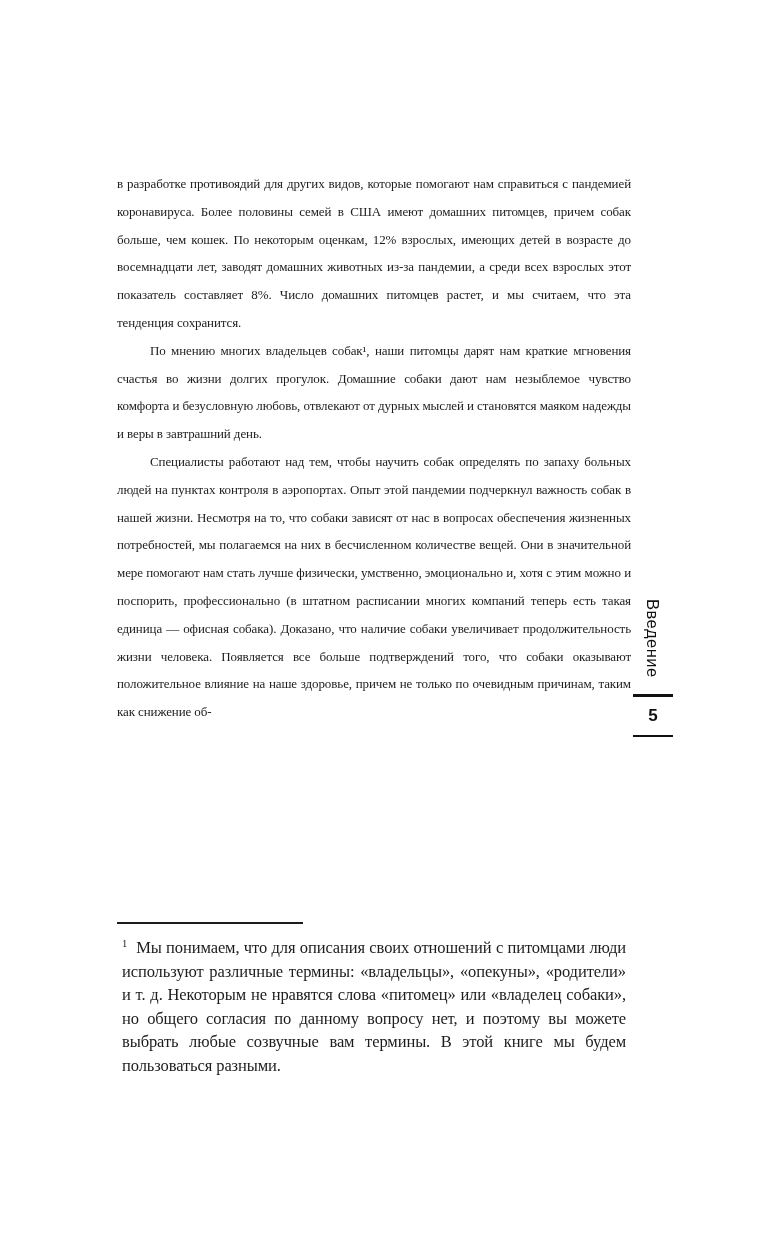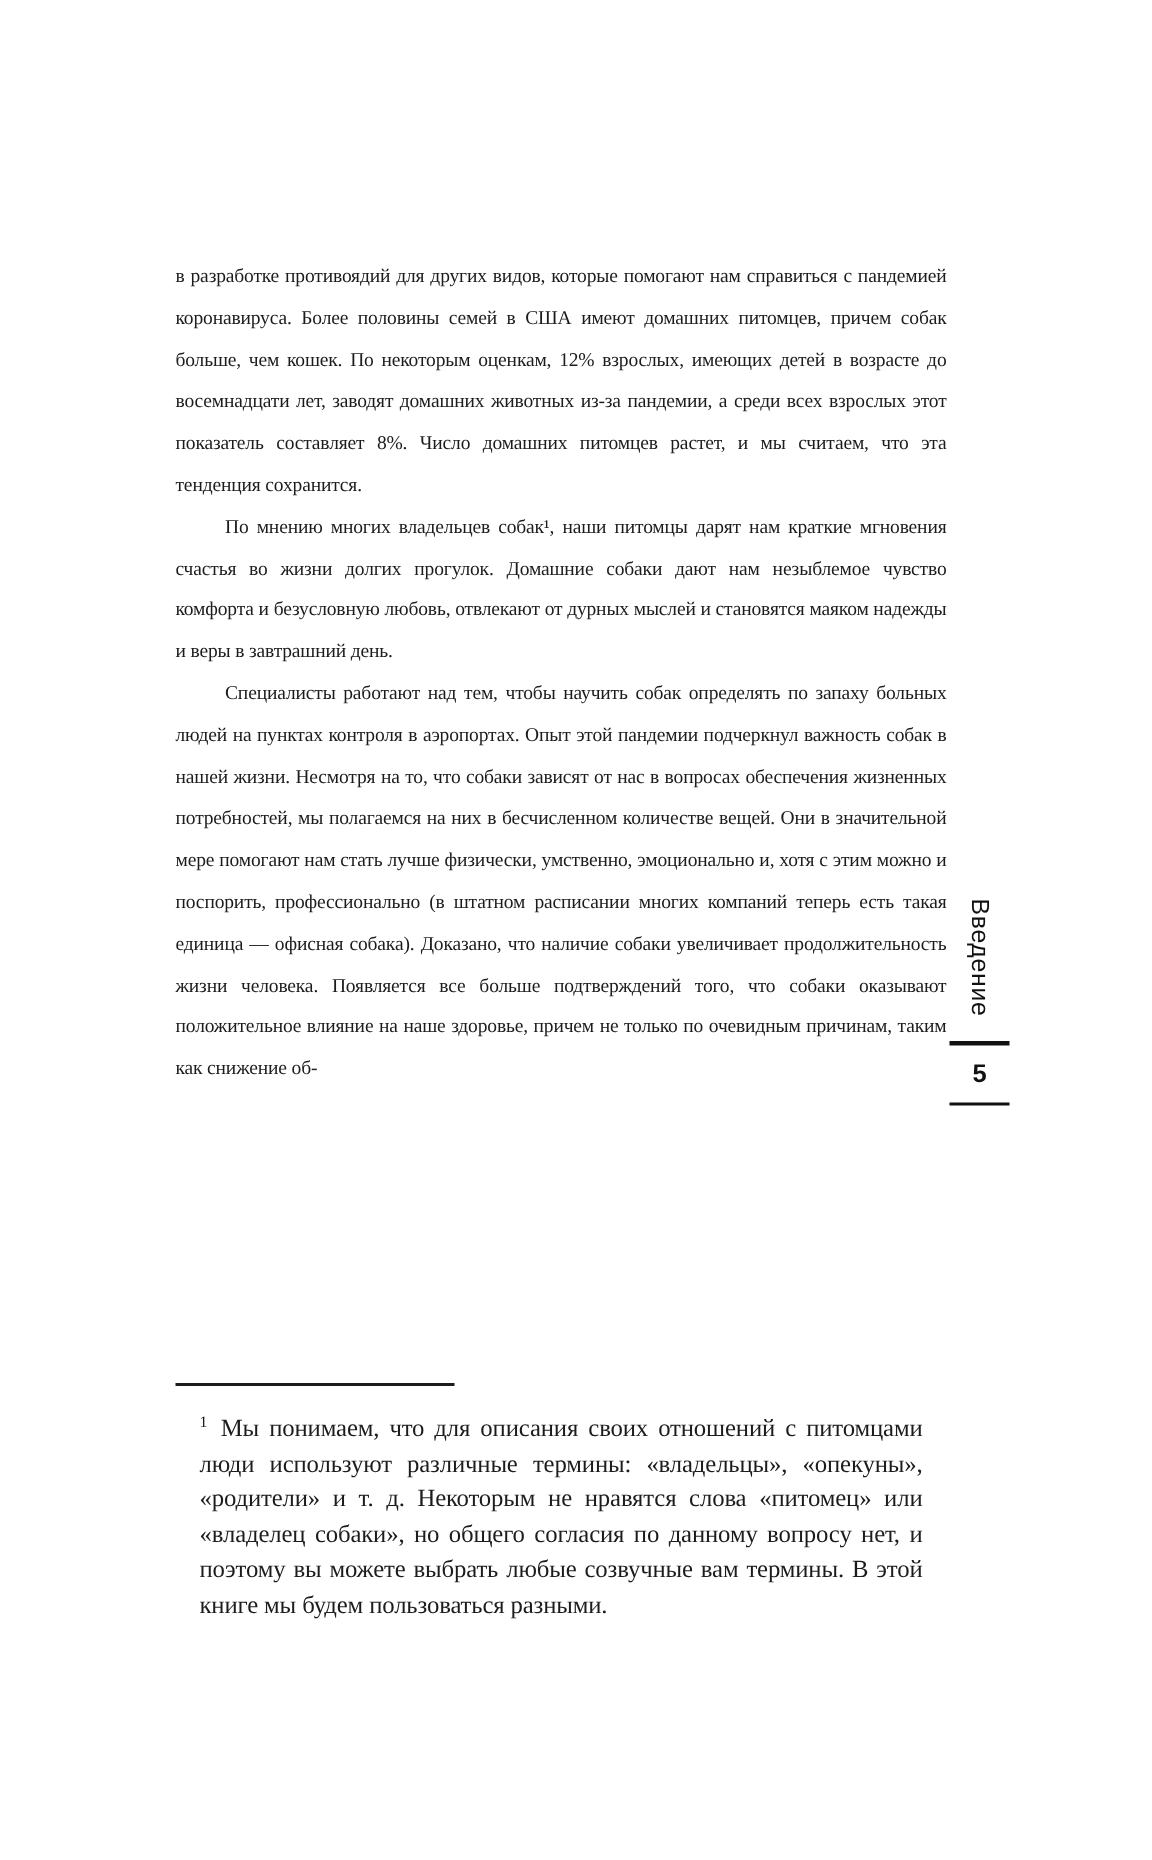--- a/index.html
+++ b/index.html
@@ -47,21 +47,21 @@
     top: 922px;
     width: 514px;
   }
   .footnote-rule {
     width: 186px;
     height: 0;
     border-top: 2px solid #1c1c1c;
     margin-bottom: 12px;
   }
   .footnote {
-    margin: 16px;
+    margin: 5px;
     text-align: justify;
     font-size: 16.5px;
     line-height: 23.6px;
     letter-spacing: -0.1px;
     hyphens: auto;
     -webkit-hyphens: auto;
   }
   .footnote sup {
     font-size: 10.5px;
     margin-right: 9px;

